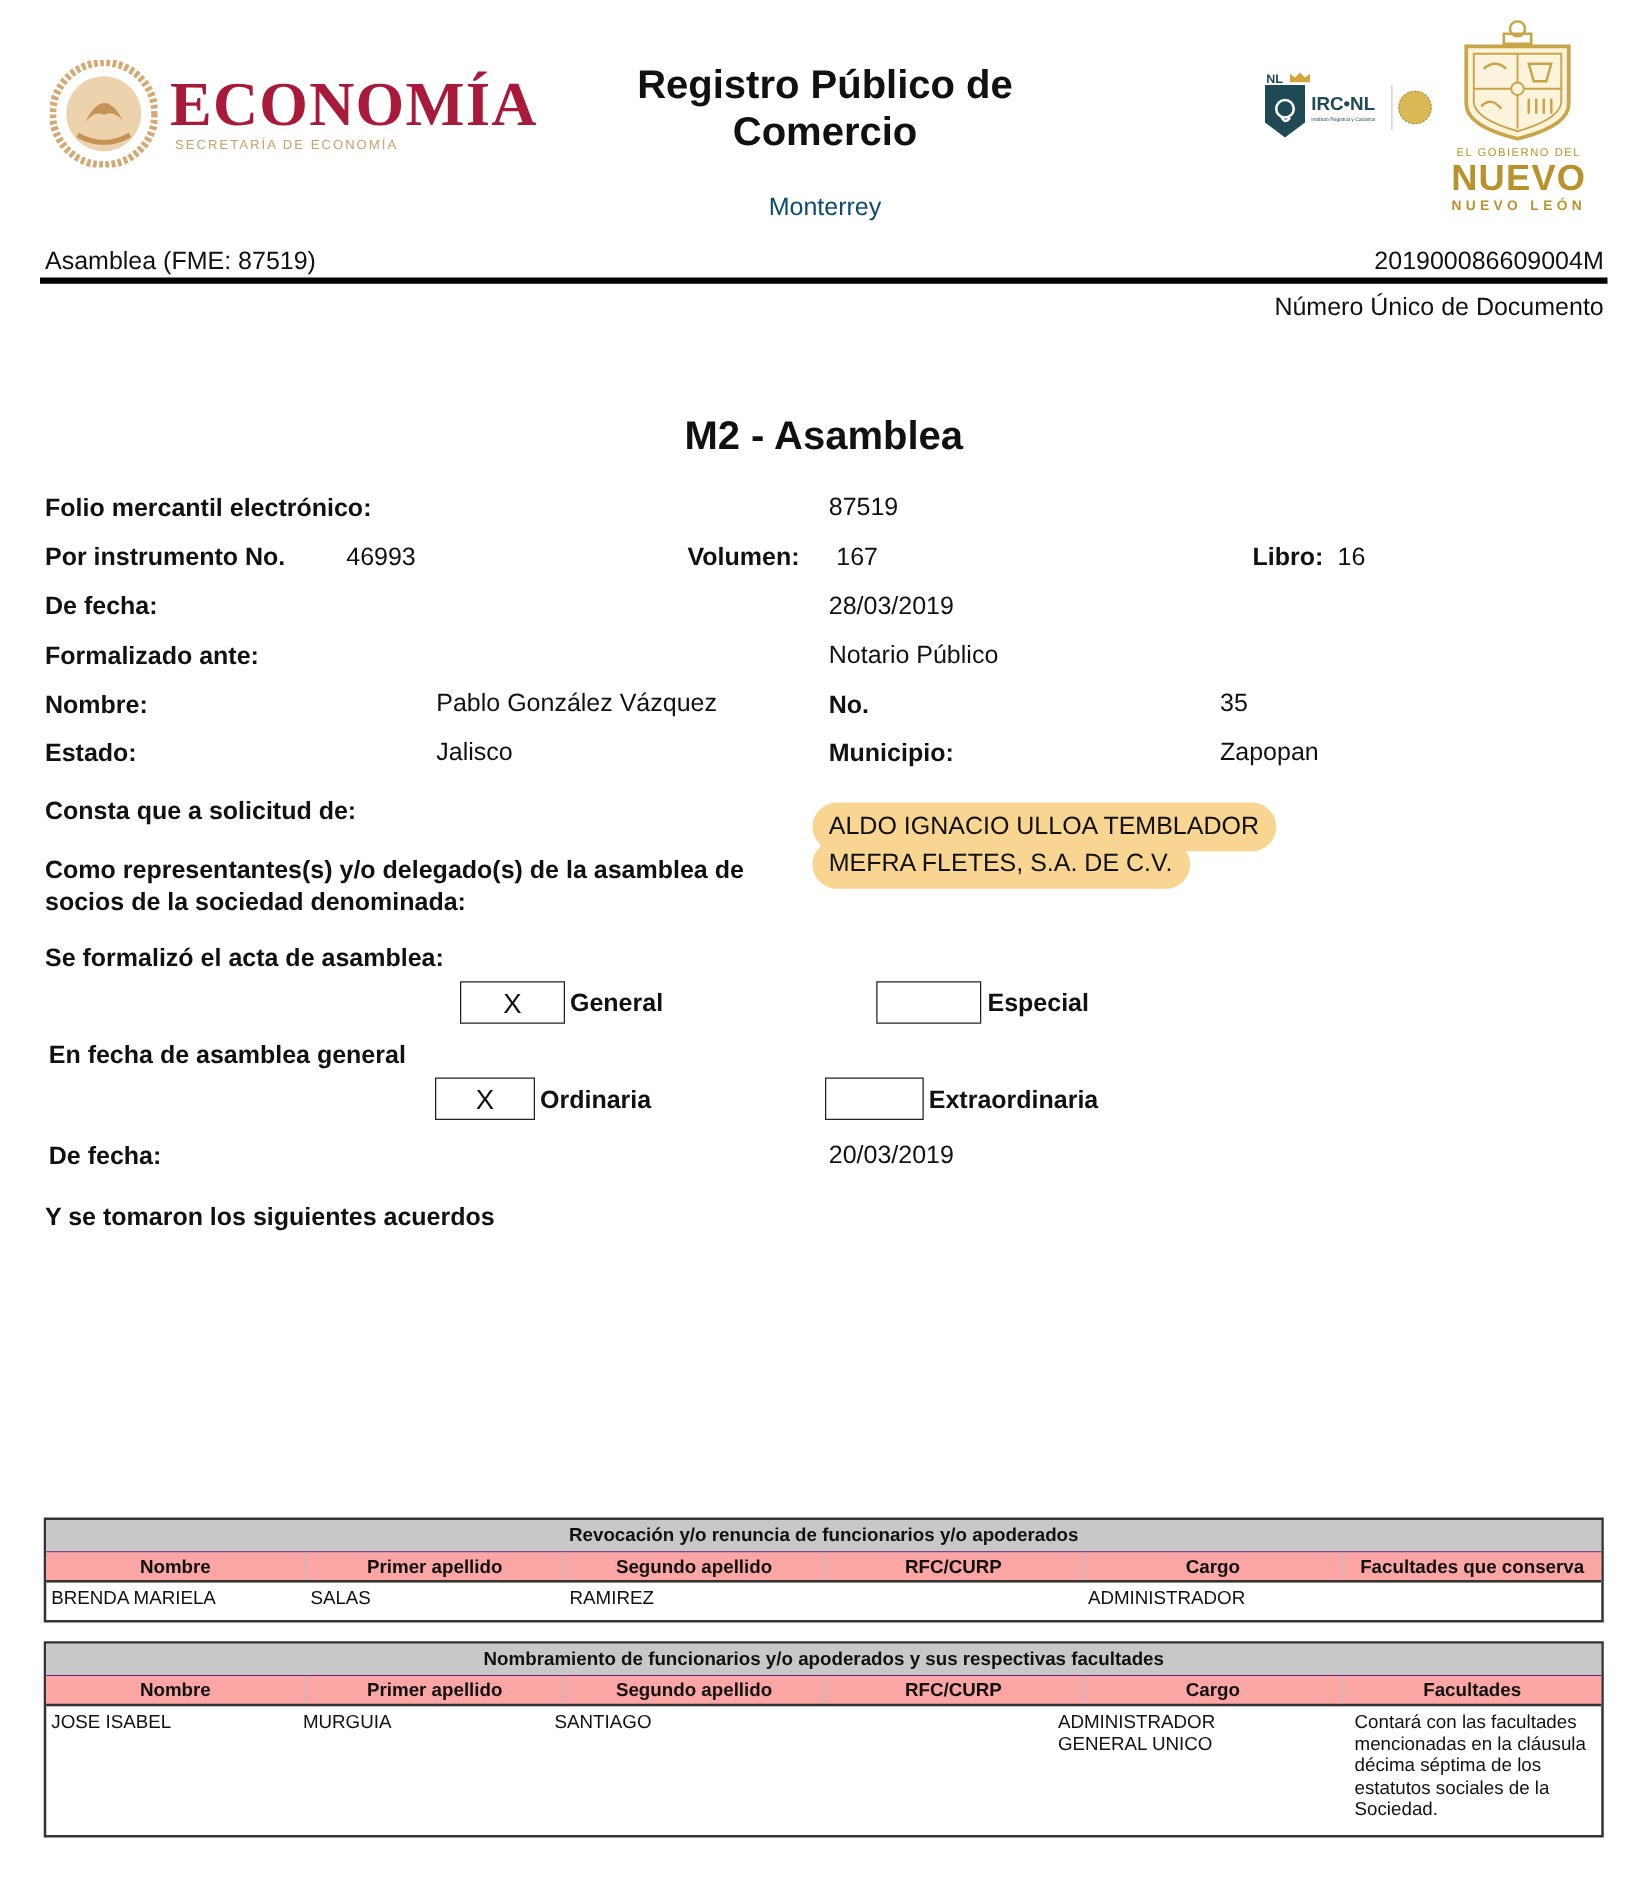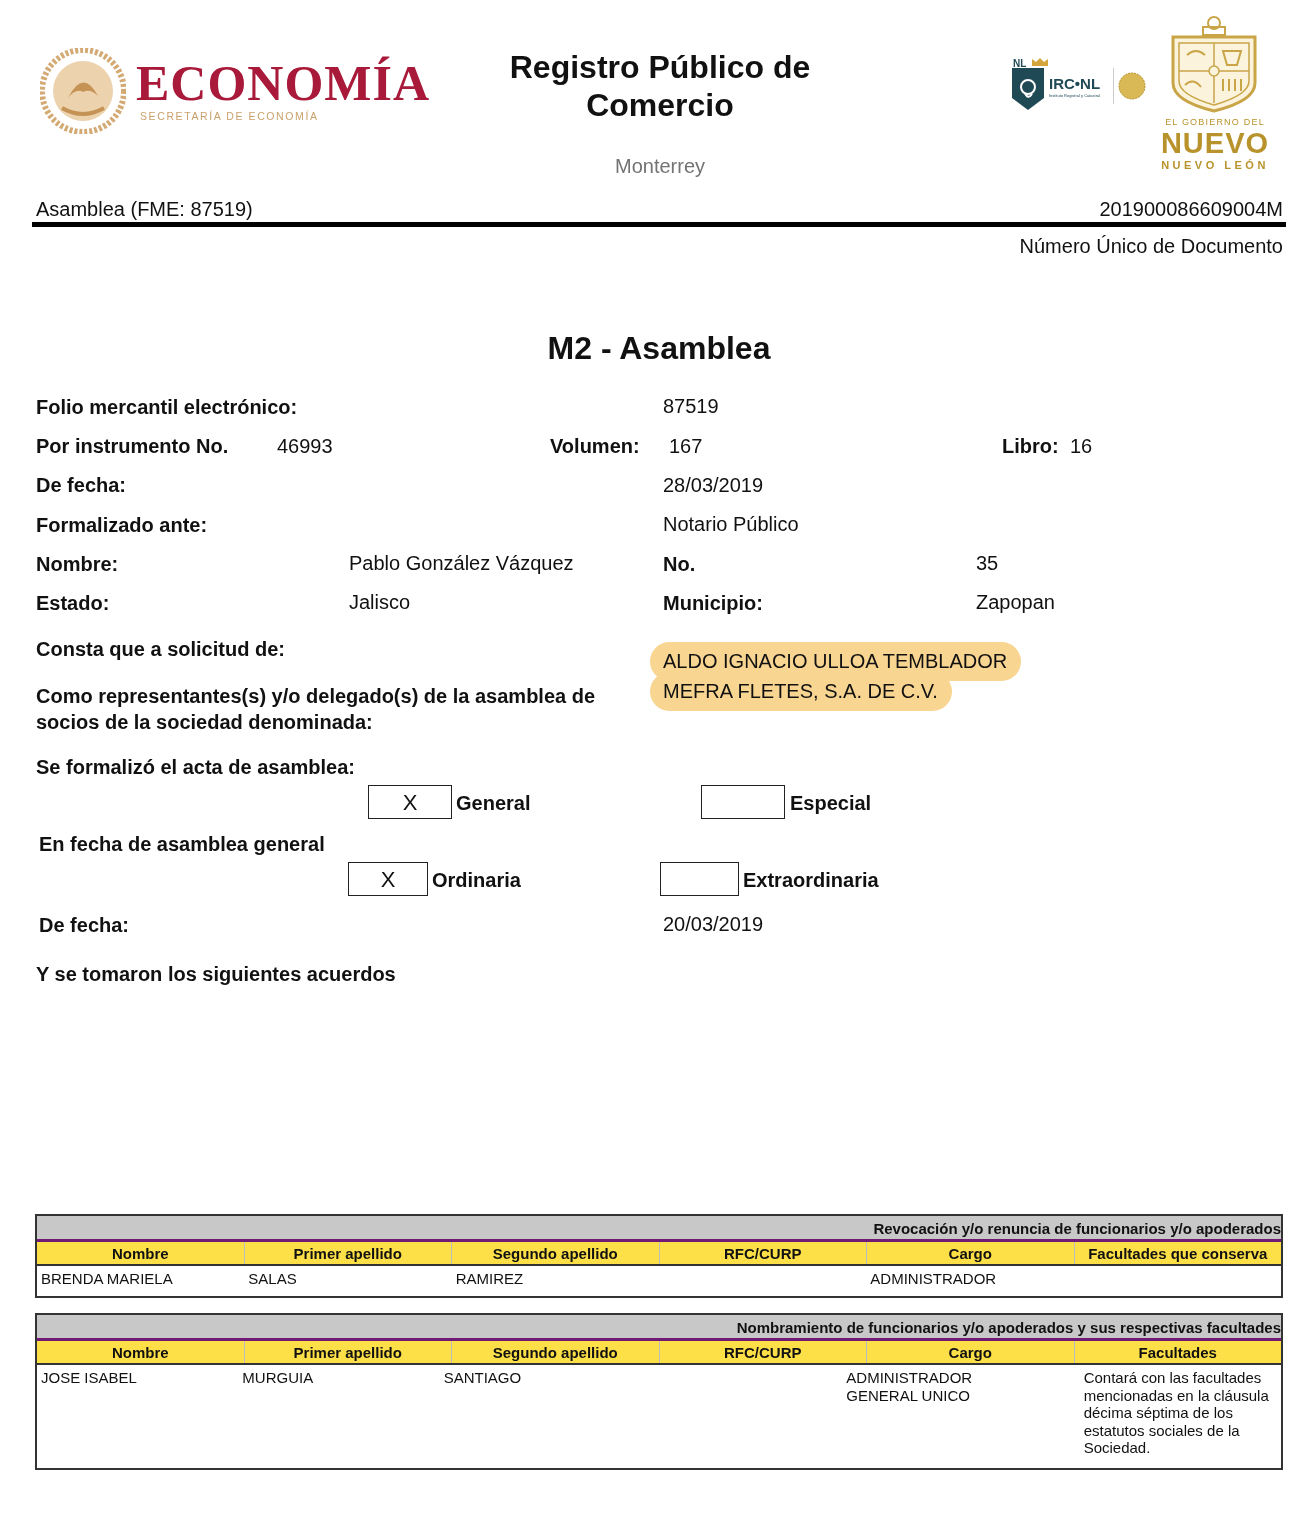--- a/index.html
+++ b/index.html
@@ -7,21 +7,21 @@
     body { position: relative; font-family: "Liberation Sans", sans-serif; color: #111; overflow: hidden; }
     .abs { position: absolute; }
 
     
     .logo-economia { left: 40px; top: 48px; width: 390px; height: 90px; }
     .seal { left: 0; top: 0; width: 86px; height: 86px; }
     .eco-word { left: 96px; top: 6px; font-family: "Liberation Serif", serif; font-size: 50px; font-weight: bold; color: #a8193a; letter-spacing: 1px; }
     .eco-sub { left: 100px; top: 62px; font-size: 10.5px; font-weight: normal; color: #c9a06a; letter-spacing: 1.6px; }
 
     .title-main { left: 460px; top: 48px; width: 400px; text-align: center; font-size: 32px; font-weight: bold; line-height: 38px; color: #111; }
-    .city { left: 460px; top: 155px; width: 400px; text-align: center; font-size: 20px; color: #737373; }
+    .city { left: 460px; top: 155px; width: 400px; text-align: center; font-size: 20px; color: #0c4a6e; }
 
     .logo-irc { left: 1010px; top: 58px; width: 135px; height: 55px; }
     .logo-nl { left: 1145px; top: 15px; width: 140px; height: 155px; }
     .nl-gob { left: 0; top: 102px; width: 140px; text-align: center; font-size: 9px; font-weight: normal; letter-spacing: 1.2px; color: #b8922b; }
     .nl-nuevo { left: 0; top: 112px; width: 140px; text-align: center; font-size: 29px; font-weight: bold; color: #b8922b; letter-spacing: 1px; line-height: 32px; }
     .nl-leon { left: 0; top: 144px; width: 140px; text-align: center; font-size: 11px; font-weight: bold; letter-spacing: 3.5px; color: #b8922b; }
 
     
     .doc-left { left: 36px; top: 198px; font-size: 20px; }
     .doc-right { right: 18px; top: 198px; font-size: 20px; text-align: right; }
@@ -32,22 +32,22 @@
 
     .lbl { font-size: 20px; font-weight: bold; }
     .val { font-size: 20px; }
 
     .pill { background: #f8d591; border-radius: 20px; padding: 8px 14px 8px 13px; font-size: 20px; }
 
     .chk { width: 84px; height: 34px; border: 1.5px solid #222; text-align: center; font-size: 22px; line-height: 34px; }
 
     
     .tbl { left: 35px; width: 1248px; border: 2px solid #333; border-collapse: collapse; }
-    .tbl .cap { background: #c8c8c8; text-align: right; font-size: 15px; font-weight: bold; height: 26px; line-height: 26px; border-bottom: 3px solid #701a75; }
-    .tbl .hdr { display: flex; background: #fde047; border-bottom: 2px solid #333; height: 24px; }
+    .tbl .cap { background: #c8c8c8; text-align: center; font-size: 15px; font-weight: bold; height: 26px; line-height: 26px; border-bottom: 1px solid #701a75; }
+    .tbl .hdr { display: flex; background: #fca5a5; border-bottom: 2px solid #333; height: 24px; }
     .tbl .hdr div { flex: 1; text-align: center; font-size: 15px; font-weight: bold; line-height: 24px; border-right: 1px solid #bdbdbd; }
     .tbl .hdr div:last-child { border-right: none; }
     .tbl .row { display: flex; }
     .tbl .row div { flex: 1; font-size: 15px; padding: 4px 4px; line-height: 17.5px; }
   </style>
 </head>
 <body>
 
 <div class="abs logo-economia">
   <svg class="abs seal" viewBox="0 0 86 86">

